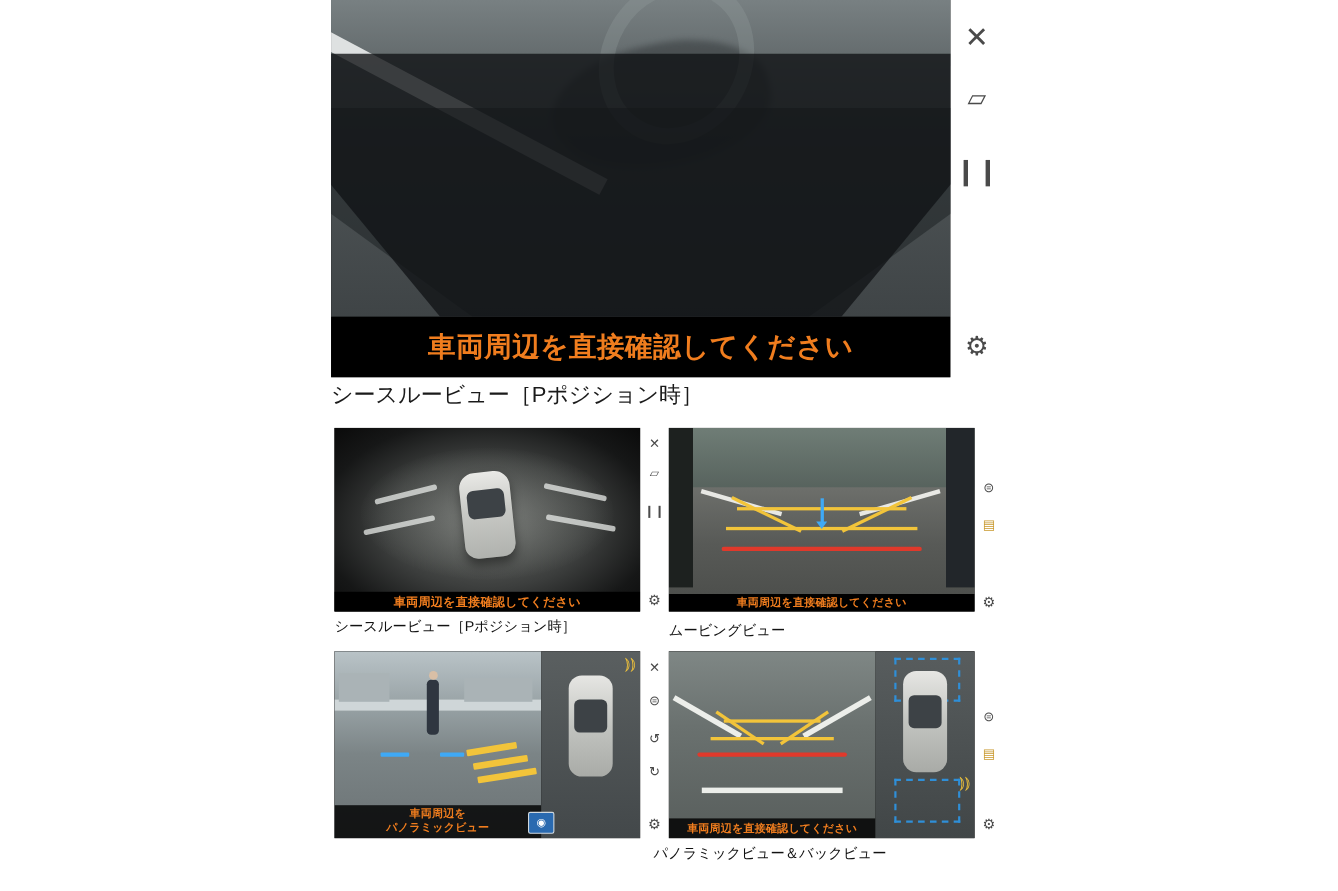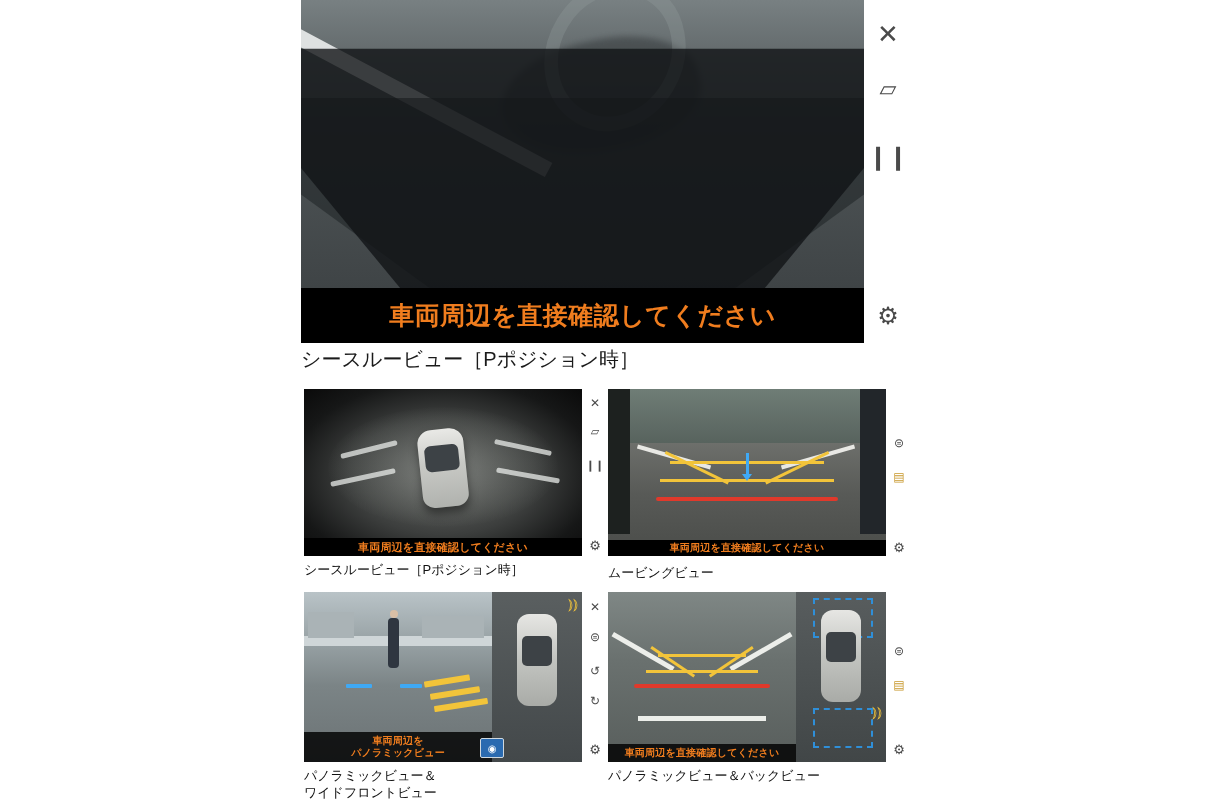--- a/index.html
+++ b/index.html
@@ -320,21 +320,21 @@
     border: 2px dashed #2f8fd8;
   }
   #panoback .sonar {
     position: absolute; right: 4px;
     color: #f2c43a; font-size: 15px; line-height: 1;
   }
   #panoback .warnbar {
     height: 18px; font-size: 10px; left: 0; width: 188px;
     background: rgba(0,0,0,.82);
   }
-  #panoback-caption { left: 608px; top: 767px; }
+  #panoback-caption { left: 594px; top: 767px; }
   #panoback-rail { left: 888px; top: 634px; width: 22px; height: 122px; }
 </style>
 </head>
 <body>
 
 <div class="page">
 
   <div class="panel" id="hero">
     <div class="screen">
       <div class="sky"></div>
@@ -430,22 +430,20 @@
       <div class="cambadge">◉</div>
     </div>
   </div>
   <div class="rail" id="panofront-rail">
     <div class="ico" style="font-size:12px;height:22px;">✕</div>
     <div class="ico" style="font-size:12px;height:38px;">⊜</div>
     <div class="ico" style="font-size:12px;height:30px;">↺</div>
     <div class="ico" style="font-size:12px;height:30px;">↻</div>
     <div class="ico" style="font-size:13px;height:40px;align-items:flex-end;">⚙</div>
   </div>
-  <div class="caption" id="panofront-caption">パノラミックビュー＆
-ワイドフロントビュー</div>
 
   <div class="panel" id="panoback">
     <div class="screen">
       <div class="left">
         <div class="wl" style="left:6px;  top:40px; width:70px; height:5px; transform:rotate(30deg); transform-origin:left top;"></div>
         <div class="wl" style="right:6px; top:40px; width:70px; height:5px; transform:rotate(-30deg); transform-origin:right top;"></div>
         <div class="wl" style="left:30px; right:30px; top:124px; height:5px;"></div>
         <div class="yl" style="left:44px; top:54px; width:52px; transform:rotate(34deg); transform-origin:left top;"></div>
         <div class="yl" style="right:44px; top:54px; width:52px; transform:rotate(-34deg); transform-origin:right top;"></div>
         <div class="yl" style="left:50px; right:50px; top:62px;"></div>

